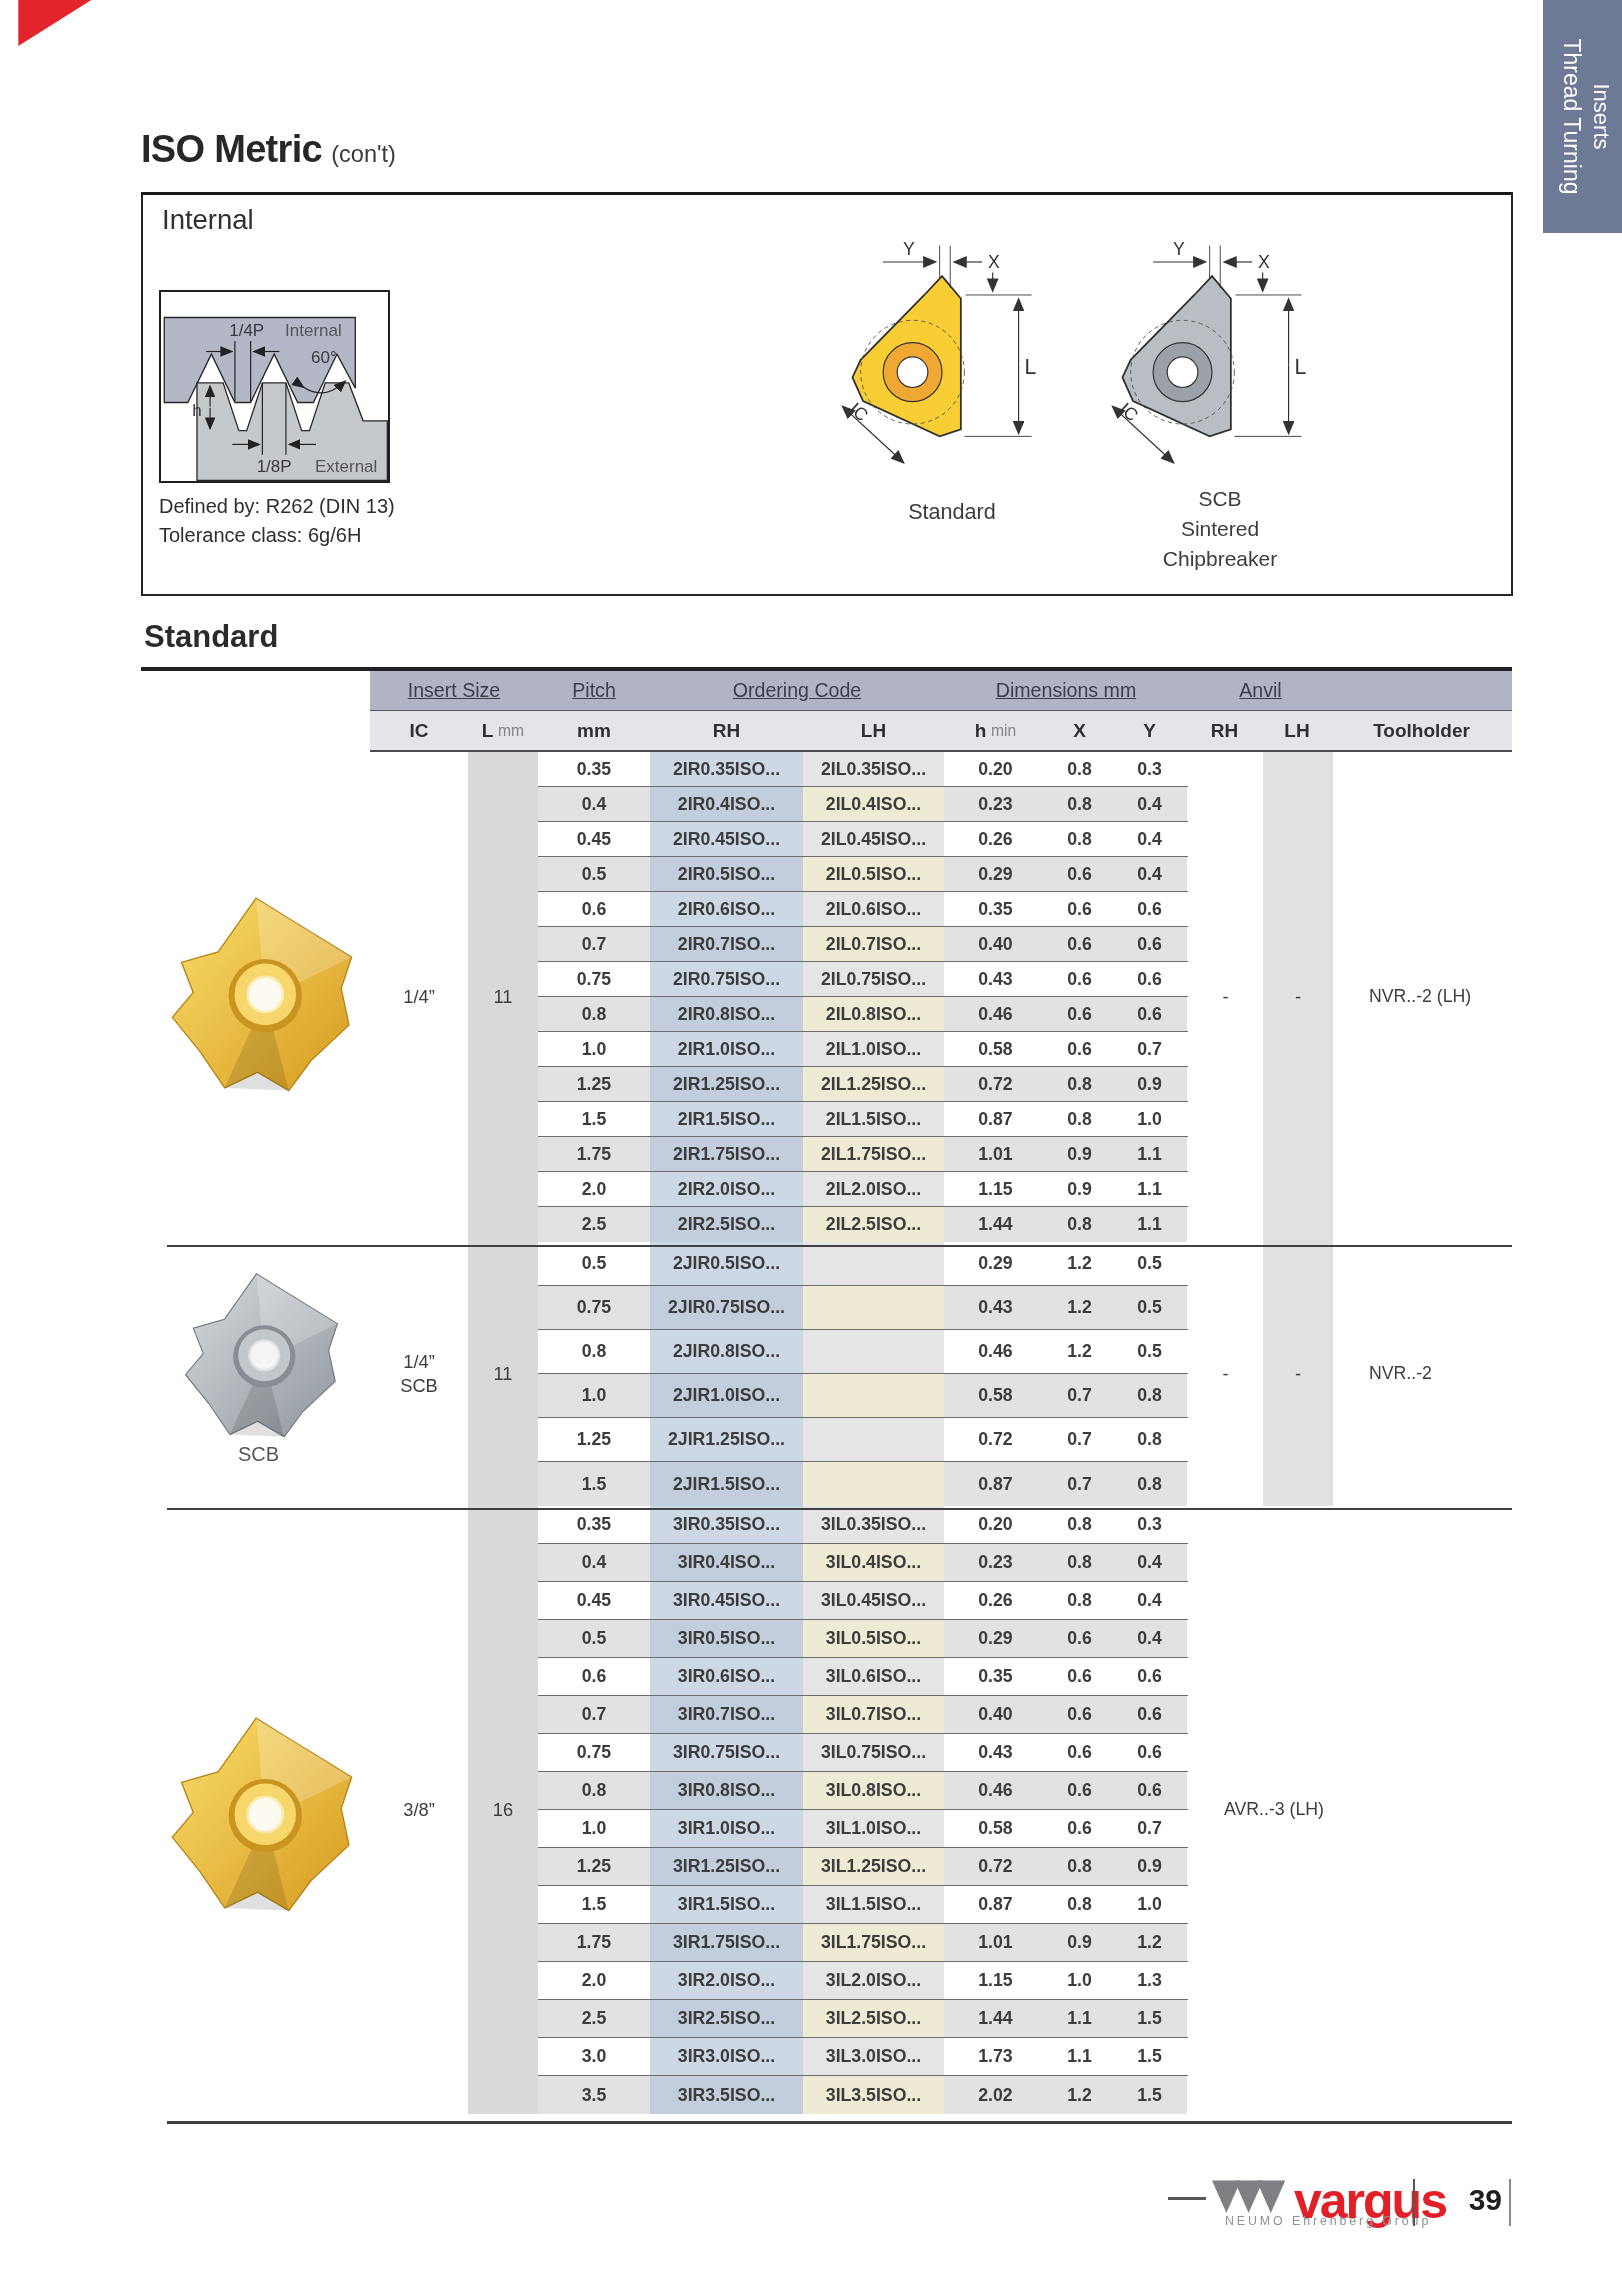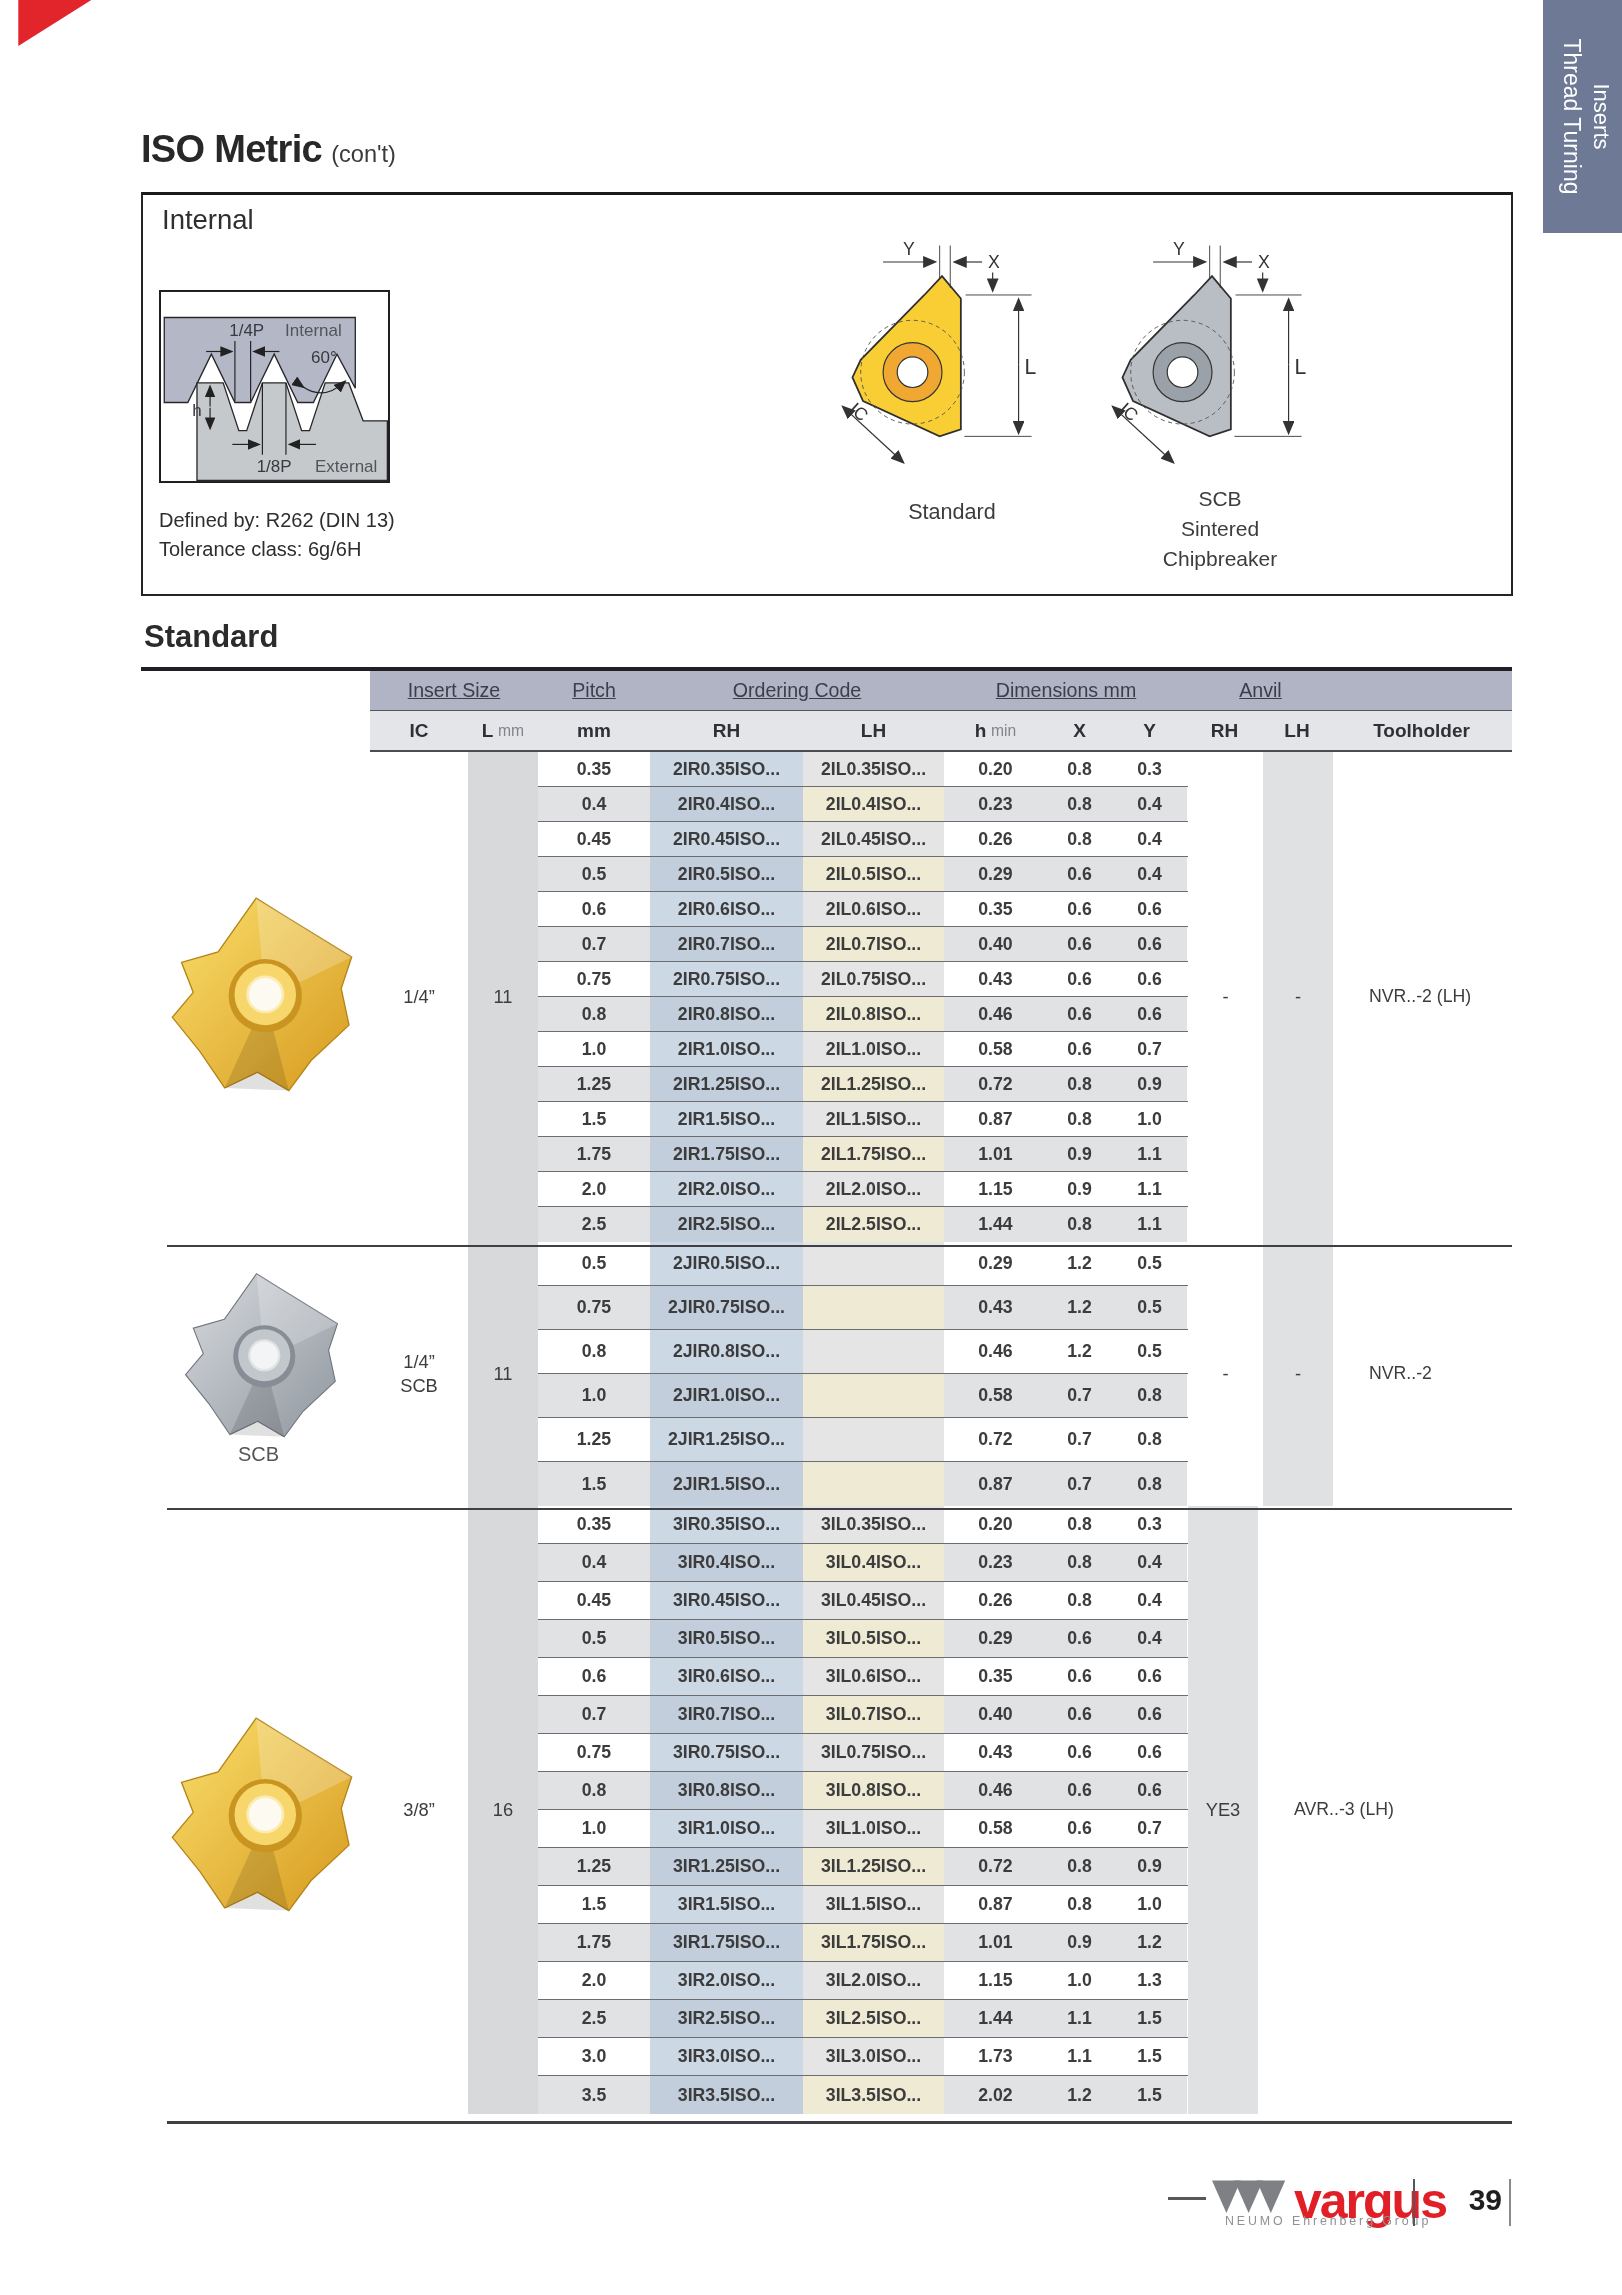--- a/index.html
+++ b/index.html
@@ -14,21 +14,21 @@
   .tab-line{position:absolute;top:0;transform-origin:top left;transform:rotate(90deg);
       color:#ffffff;text-align:center;white-space:nowrap;}
   .tab-line1{left:1586px;width:233px;height:29px;line-height:29px;font-size:23px;}
   .tab-line2{left:1614px;width:233px;height:26px;line-height:26px;font-size:22px;}
 
   
   .page-title{left:141px;top:128px;font-size:38px;font-weight:bold;color:#282828;letter-spacing:-0.7px;}
   .page-title .suffix{font-size:23.6px;font-weight:normal;color:#3a3a3a;margin-left:9.2px;letter-spacing:0;}
   .internal-box{left:141px;top:192px;width:1368px;height:399px;border:2px solid #242424;border-top:3.9px solid #1a1a1a;}
   .internal-title{left:162px;top:204px;font-size:27.5px;color:#2f2f2f;}
-  .defined{left:159px;top:492px;font-size:20px;line-height:29.4px;color:#2e2e2e;margin-top:14px;}
+  .defined{left:159px;top:492px;font-size:20px;line-height:29.4px;color:#2e2e2e;}
   .std-caption{left:844px;top:499px;width:216px;text-align:center;font-size:21.6px;color:#3d3d3d;}
   .scb-caption{left:1112px;top:484px;width:216px;text-align:center;font-size:21px;line-height:30px;color:#3d3d3d;}
   .section-heading{left:144px;top:619px;font-size:31px;font-weight:bold;color:#2b2b2b;}
   .topbar{left:141px;top:667px;width:1371px;height:3.9px;background:#202024;}
 
   
   #table{position:absolute;left:370px;top:671px;width:1142px;}
   .ghead{display:flex;height:39px;background:#b1b4c5;}
   .ghead .gc{display:flex;align-items:center;justify-content:center;font-size:19.6px;color:#3e3e4a;text-decoration:underline;}
   .shead{display:flex;height:39px;background:#e4e5e8;border-top:1.3px solid #56565e;box-sizing:content-box;}
@@ -531,21 +531,20 @@
             </div>
             <div class="row alt" style="height: 38px;">
               <div class="c cp plain">3.5</div>
               <div class="c crh band-rh">3IR3.5ISO...</div>
               <div class="c clh band-lh">3IL3.5ISO...</div>
               <div class="c ch plain">2.02</div>
               <div class="c cx plain">1.2</div>
               <div class="c cy plain">1.5</div>
             </div>
           </div>
-          <div class="scell alh">YE3</div>
           <div class="scell th">AVR..-3 (LH)</div>
         </div>
       </div>
   </div>
 
   <div class="abs gsep" style="left:167px;top:1245px;width:1345px;height:2px;"></div>
   <div class="abs gsep" style="left:167px;top:1508px;width:1345px;height:2px;"></div>
   <div class="abs gsep" style="left:167px;top:2121px;width:1345px;height:2.6px;"></div>
 
   <div class="abs" style="left:154px;top:889px;" id="photo-gold-1">

